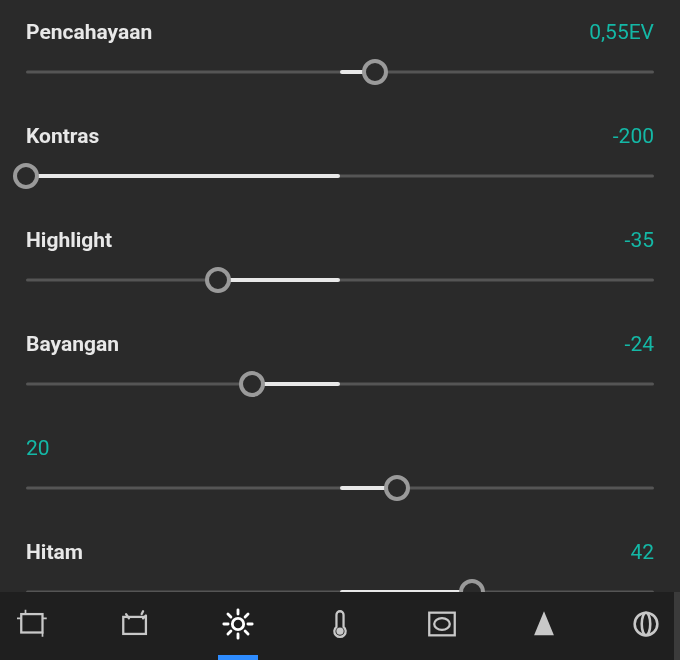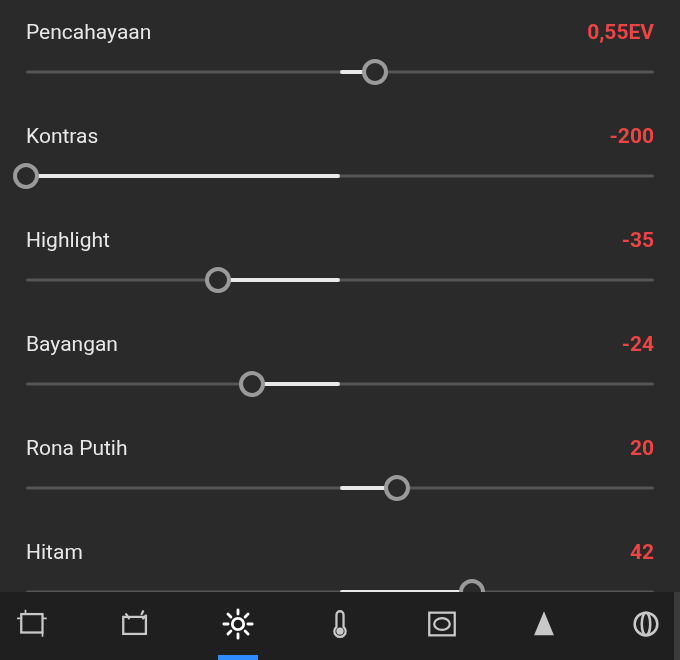--- a/index.html
+++ b/index.html
@@ -19,27 +19,27 @@
       margin-bottom: 38px;
     }
     .slider-header {
       display: flex;
       justify-content: space-between;
       align-items: baseline;
       margin-bottom: 14px;
     }
     .slider-label {
       font-size: 21px;
-      font-weight: 400;
+      font-weight: 700;
       color: #e8e8e8;
     }
     .slider-value {
       font-size: 21px;
-      font-weight: 700;
-      color: #ef4444;
+      font-weight: 400;
+      color: #14b8a6;
     }
     .slider-track {
       position: relative;
       height: 28px;
       cursor: pointer;
     }
     .track-base {
       position: absolute;
       left: 0; right: 0;
       top: 50%;
@@ -147,21 +147,20 @@
         <span class="slider-value">-24</span>
       </div>
       <div class="slider-track">
         <div class="track-base"></div>
         <div class="track-fill" style="left:36%;width:14%"></div>
         <div class="thumb" style="left:36%"></div>
       </div>
     </div>
     <div class="slider-group">
       <div class="slider-header">
-        <span class="slider-label">Rona Putih</span>
         <span class="slider-value">20</span>
       </div>
       <div class="slider-track">
         <div class="track-base"></div>
         <div class="track-fill" style="left:50%;width:9%"></div>
         <div class="thumb" style="left:59%"></div>
       </div>
     </div>
     <div class="slider-group">
       <div class="slider-header">

